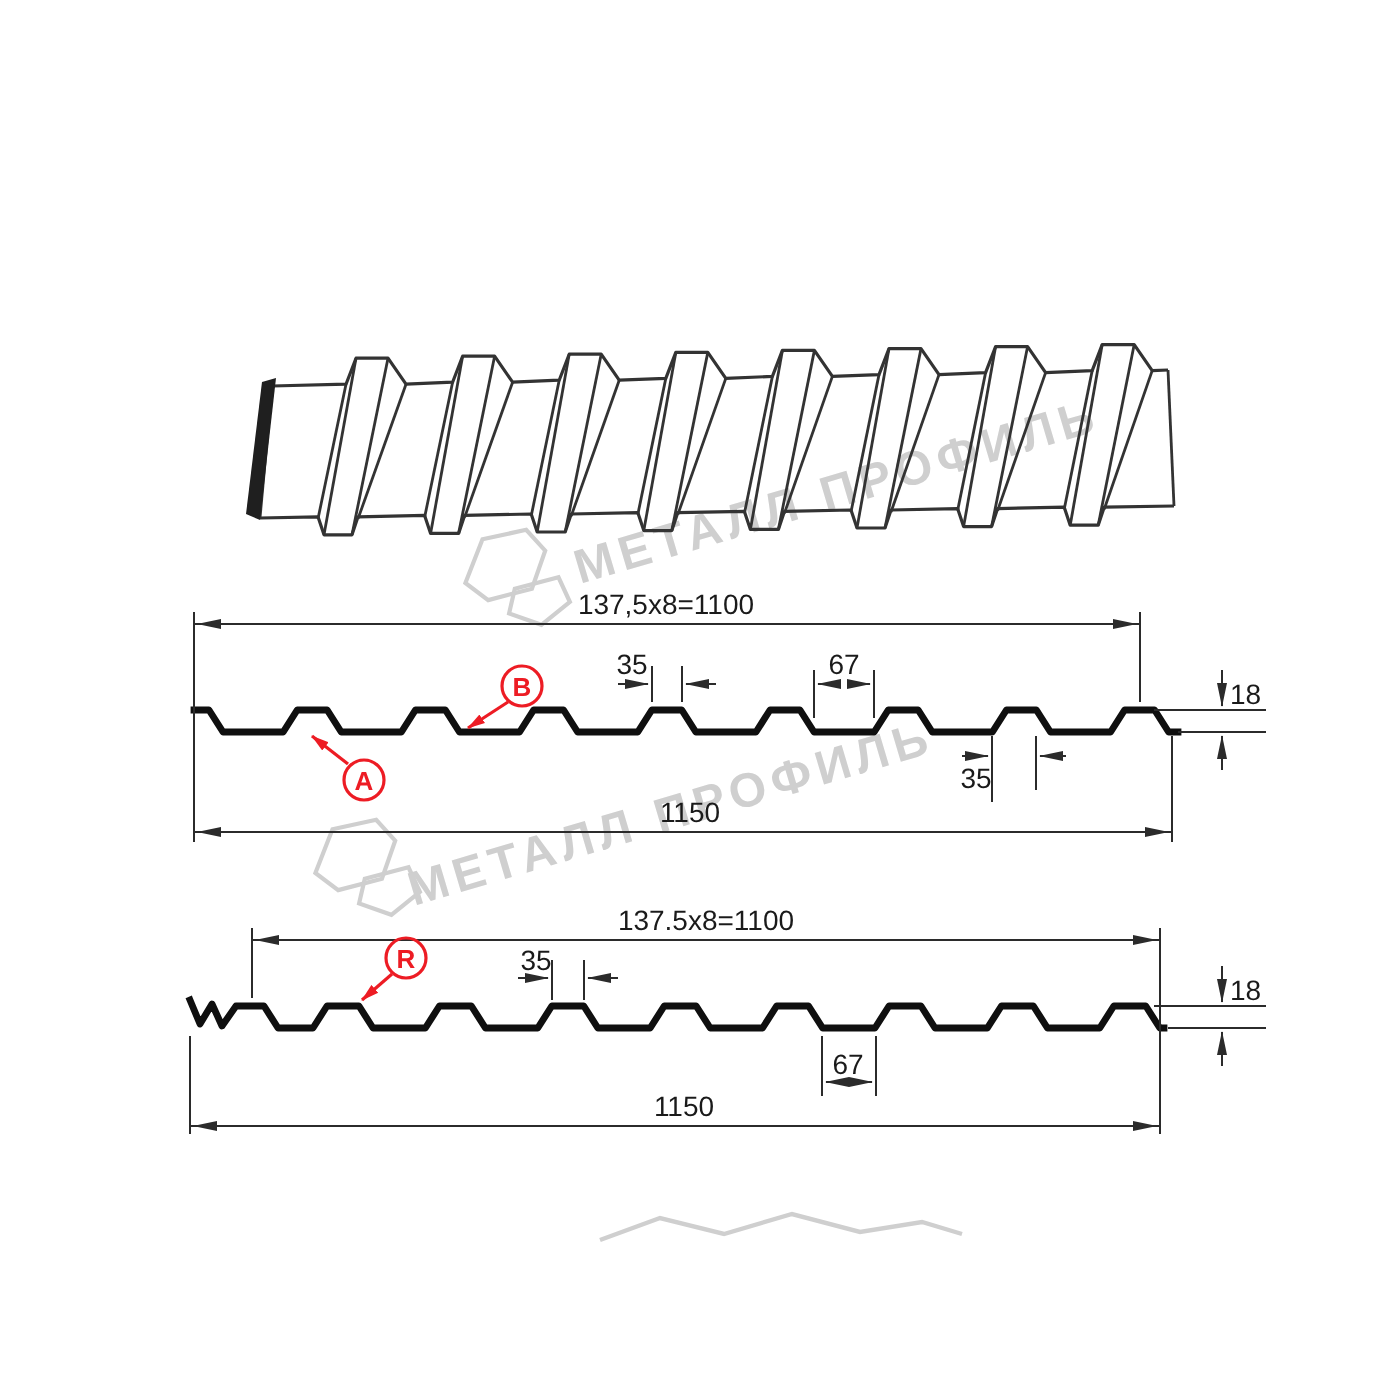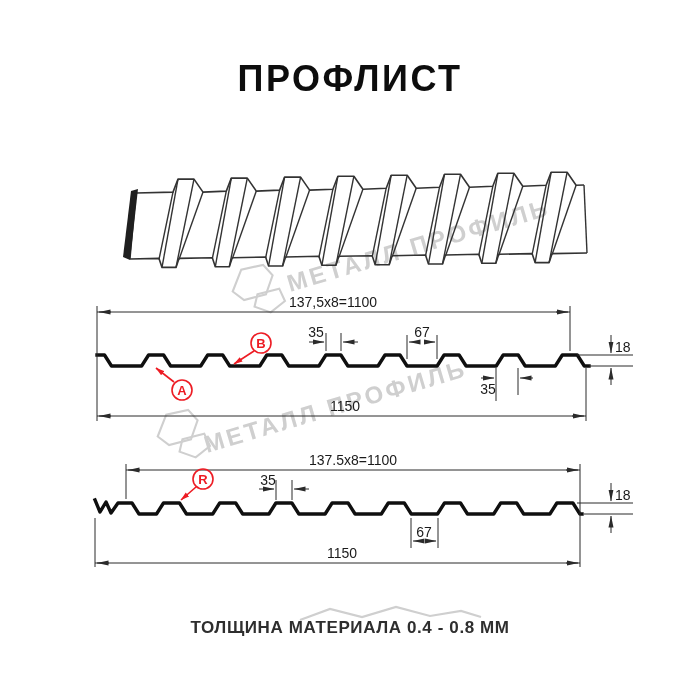--- a/index.html
+++ b/index.html
@@ -19,21 +19,20 @@
   .wm{stroke:#cfcfcf;fill:none;stroke-width:2.2;}
   .wmtext{font-size:24px;font-weight:700;letter-spacing:3px;fill:#cfcfcf;}
   .red{stroke:#ed1c24;fill:none;stroke-width:1.6;}
   .redtext{fill:#ed1c24;font-size:13px;font-weight:700;}
 </style>
 </head>
 <body>
 
 <div class="page">
 
-  <div class="title">ПРОФЛИСТ</div>
 
   <svg width="700" height="700" viewBox="0 0 700 700">
     <defs>
       <marker id="arr" viewBox="0 0 12 6" refX="11.5" refY="3" markerWidth="12" markerHeight="6" markerUnits="userSpaceOnUse" orient="auto">
           <path d="M0,0.5 L12,3 L0,5.5 Z" fill="#2b2b2b"></path>
         </marker>
       <marker id="arrRed" viewBox="0 0 9 6" refX="8.5" refY="3" markerWidth="9" markerHeight="6" markerUnits="userSpaceOnUse" orient="auto">
           <path d="M0,0.4 L9,3 L0,5.6 Z" fill="#ed1c24"></path>
         </marker>
       <g id="mp-logo">
@@ -183,14 +182,13 @@
       <text x="424" y="537" text-anchor="middle">67</text>
       <text x="615" y="500">18</text>
     </g>
     <g>
       <line class="red" x1="196" y1="487" x2="181" y2="500" marker-end="url(#arrRed)"></line>
       <circle class="red" cx="203" cy="479" r="10"></circle>
       <text class="redtext" x="203" y="484" text-anchor="middle">R</text>
     </g>
   </svg>
 
-  <div class="caption">ТОЛЩИНА МАТЕРИАЛА 0.4 - 0.8 ММ</div>
 </div>
 
 </body></html>

